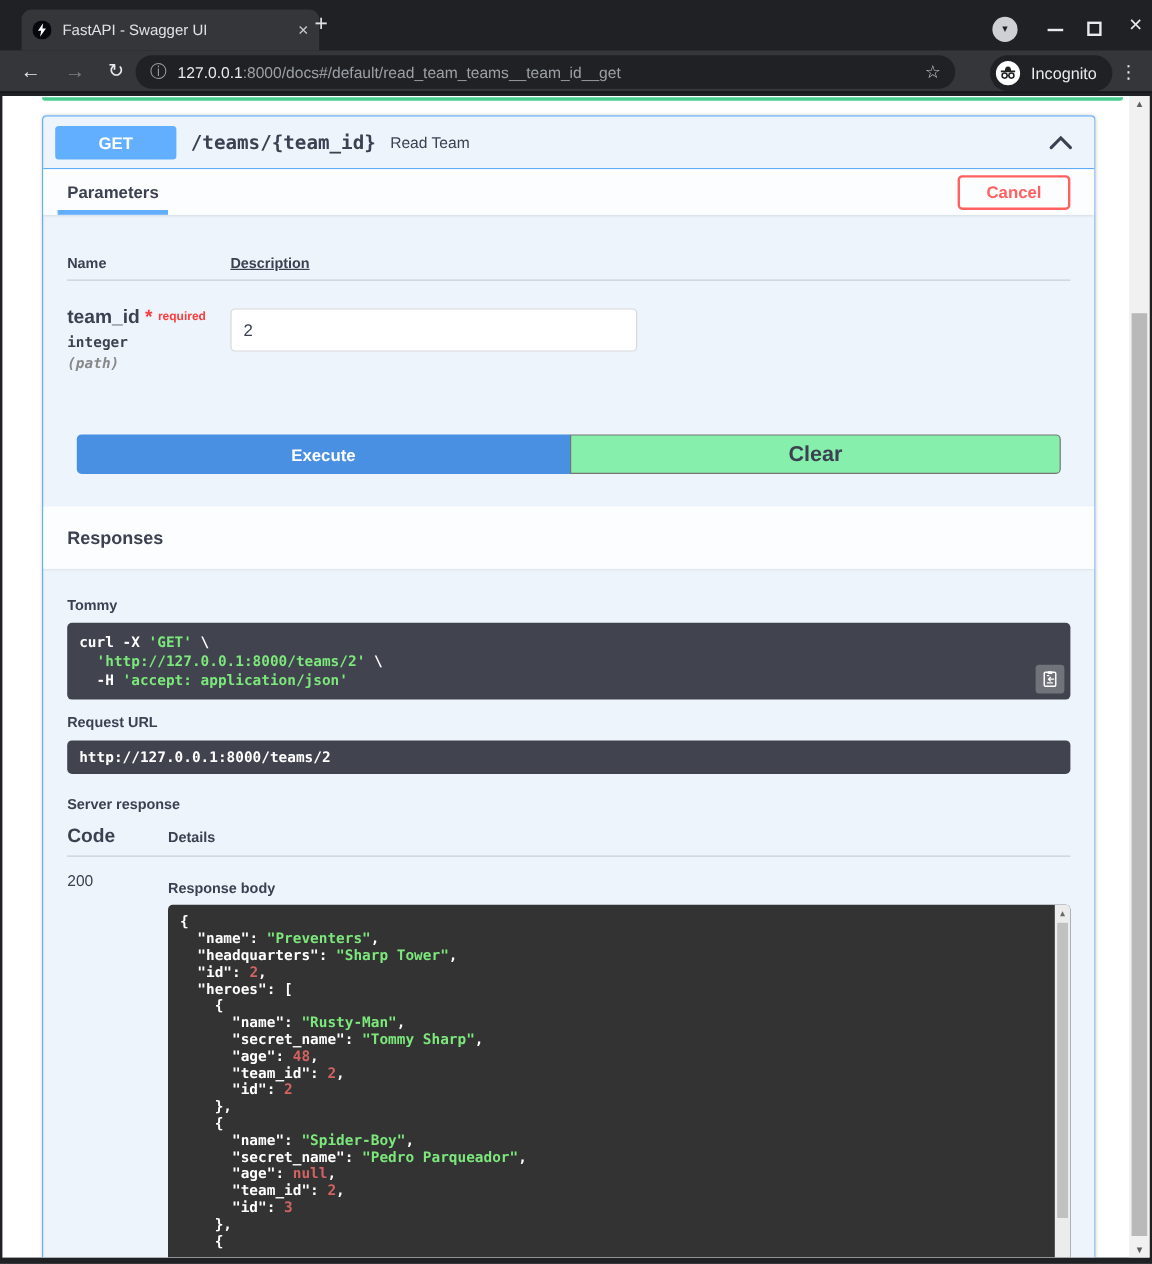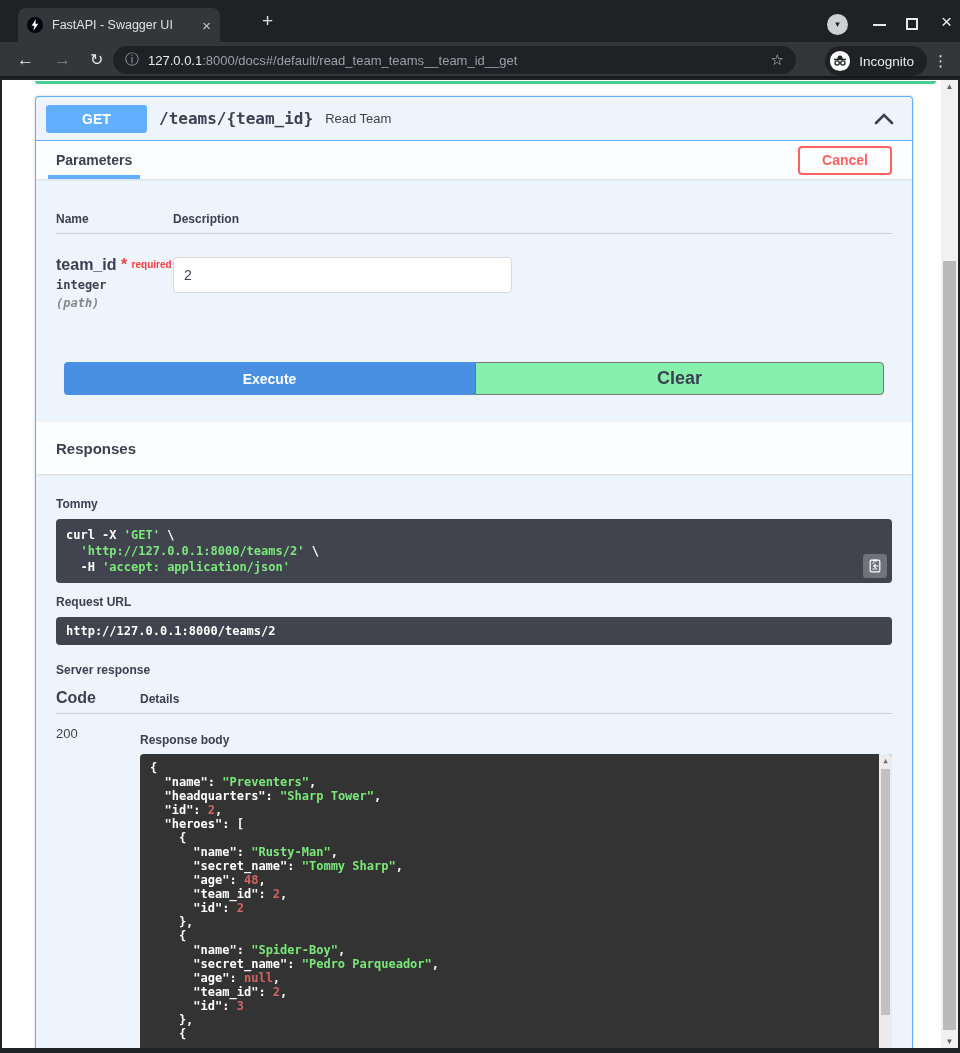--- a/index.html
+++ b/index.html
@@ -2,21 +2,21 @@
 <html><head>
 <meta charset="utf-8">
 <style>
   * { margin:0; padding:0; box-sizing:border-box; }
   html,body { width:960px; height:1053px; overflow:hidden; background:#202124;
               font-family:"Liberation Sans", sans-serif; }
   .window { position:relative; width:960px; height:1053px; background:#202124; }
 
   
   .tabstrip { position:absolute; top:0; left:0; right:0; height:42px; background:#202124; }
-  .tab { position:absolute; left:18px; top:8px; width:202px; height:34px; background:#35363a;
+  .tab { position:absolute; left:18px; top:8px; width:248px; height:34px; background:#35363a;
          border-radius:8px 8px 0 0; display:flex; align-items:center; padding:0 9px; }
   .favicon { width:16px; height:16px; flex:0 0 16px; }
   .tab-title { color:#dfe1e5; font-size:12.5px; margin-left:9px; flex:1; white-space:nowrap; overflow:hidden; }
   .tab-close { color:#c3c6cb; font-size:15px; margin-left:6px; line-height:1; cursor:default; }
   .newtab { position:absolute; left:262px; top:11px; color:#dfe1e5; font-size:19px; line-height:20px; }
   .chip-btn { position:absolute; right:112px; top:14px; width:21px; height:21px; border-radius:50%;
               background:#ced0d4; color:#202124; font-size:9px; text-align:center; line-height:21px; }
   .win-min { position:absolute; right:74px; top:24px; width:13px; height:2px; background:#e8eaed; }
   .win-max { position:absolute; right:42px; top:18px; width:12px; height:12px; border:2px solid #e8eaed; }
   .win-close { position:absolute; right:8px; top:12px; color:#e8eaed; font-size:19px; line-height:19px; }
@@ -57,22 +57,22 @@
 
   .section-header { height:38px; background:rgba(255,255,255,.8); box-shadow:0 1px 2px rgba(0,0,0,.1);
                     display:flex; align-items:center; justify-content:space-between; padding:0 20px; }
   .tab-param { height:100%; display:flex; align-items:center; font-size:14px; font-weight:bold;
                border-bottom:4px solid #61affe; padding:4px 8px 0; margin-left:-8px; }
   .btn-cancel { width:94px; height:29px; border:2px solid #ff6060; border-radius:4px; background:transparent;
                 color:#ff6060; font-weight:bold; font-size:14px; font-family:inherit; }
 
   .param-headers { display:flex; margin:33px 20px 0; padding-bottom:7px;
                    border-bottom:1px solid rgba(59,65,81,.2); }
-  .col-name { width:117px; font-size:12px; font-weight:bold; }
-  .col-desc { flex:1; font-size:12px; font-weight:bold; }
+  .col-name { width:136px; font-size:12px; font-weight:bold; }
+  .col-desc { flex:1; font-size:12px; font-weight:bold;text-decoration:underline; }
   .param-row { display:flex; padding:21px 20px 0; }
   .pname { font-size:16px; font-weight:bold; line-height:19px; }
   .preq-star { color:#f93e3e; }
   .preq { color:#f93e3e; font-size:10px; vertical-align:top; }
   .ptype { font-family:"DejaVu Sans Mono", monospace; font-size:12px; font-weight:bold; margin-top:4px; }
   .pin { font-family:"DejaVu Sans Mono", monospace; font-size:12px; font-style:italic; color:#888; margin-top:4px; }
   .param-input { width:339px; height:36px; border:1px solid #d9d9d9; border-radius:4px; padding:0 10px;
                  font-size:14px; color:#3b4151; font-family:inherit; margin-top:2px; background:#fff; }
 
   .execute-row { display:flex; height:33px; margin:52px 28px 27px; }

